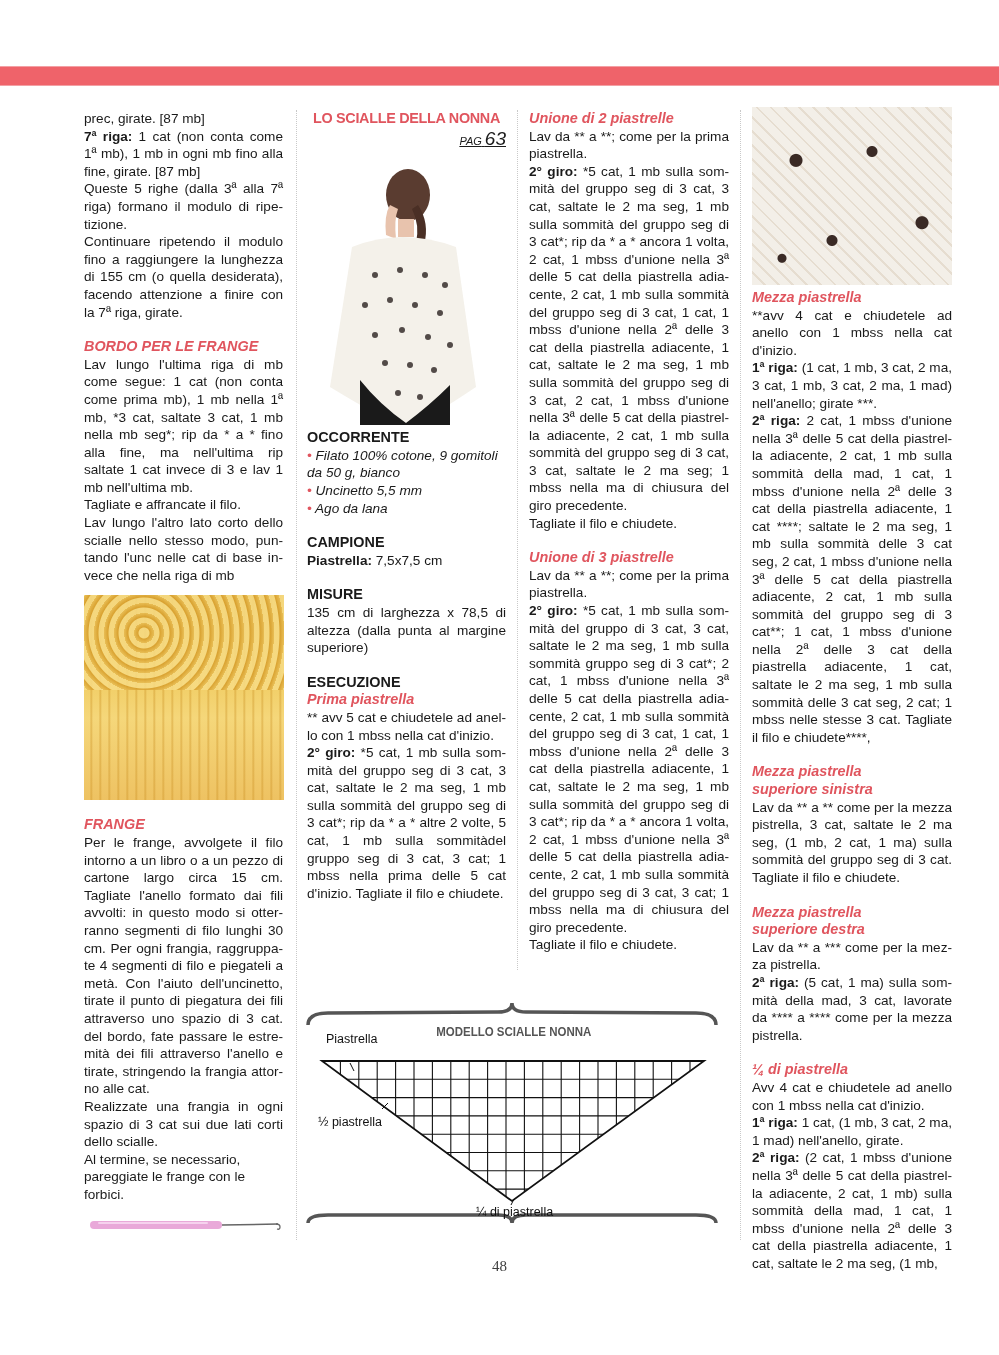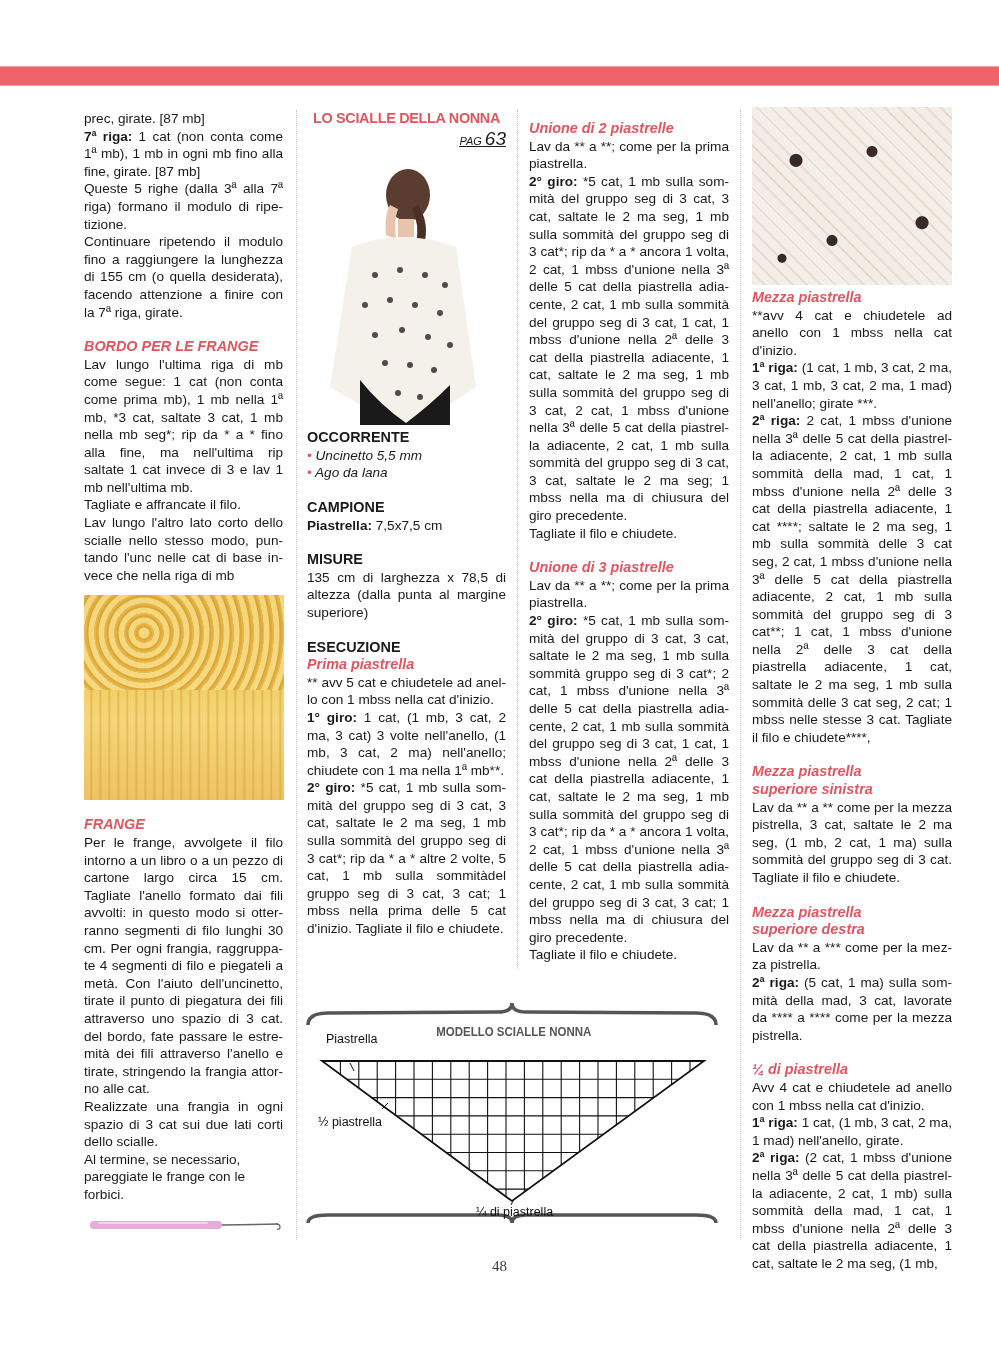--- a/index.html
+++ b/index.html
@@ -76,33 +76,33 @@
   <path d="M188 6 q4 0 4 3 q0 3 -3 2" stroke="#666" stroke-width="1.3" fill="none"></path>
 </svg>
 
 <div class="vrule" style="left:296px; height:1130px;"></div>
 
 <div class="col col2">
   <p class="pattern-title">LO SCIALLE DELLA NONNA</p>
   <p class="pag"><span>PAG</span> <span class="num">63</span></p>
   <div style="height:279px"></div>
   <p class="blk-title">OCCORRENTE</p>
+  <p class="it" style="text-align:left"><span class="bullet">• </span><span>Filato 100% cotone, 9 gomi­toli da 50 g, bianco</span></p>
   <p class="it"><span class="bullet">• </span><span>Uncinetto 5,5 mm</span></p>
   <p class="it"><span class="bullet">• </span><span>Ago da lana</span></p>
   <div class="gap"></div>
   <p class="blk-title">CAMPIONE</p>
   <p><b>Piastrella:</b><span> 7,5x7,5 cm</span></p>
   <div class="gap"></div>
   <p class="blk-title">MISURE</p>
   <p style="text-align:justify">135 cm di larghezza x 78,5 di altezza (dalla punta al margine superiore)</p>
   <div class="gap"></div>
   <p class="blk-title">ESECUZIONE</p>
   <p class="sec-title">Prima piastrella</p>
   <p>** avv 5 cat e chiudetele ad anel­lo con 1 mbss nella cat d'inizio.</p>
-  <p><b>1° giro:</b><span> 1 cat, (1 mb, 3 cat, 2 ma, 3 cat) 3 volte nell'anello, (1 mb, 3 cat, 2 ma) nell'anello; chiu­dete con 1 ma nella 1ª mb**.</span></p>
   <p><b>2° giro:</b><span> *5 cat, 1 mb sulla som­mità del gruppo seg di 3 cat, 3 cat, saltate le 2 ma seg, 1 mb sulla sommità del gruppo seg di 3 cat*; rip da * a * altre 2 vol­te, 5 cat, 1 mb sulla sommità­del gruppo seg di 3 cat, 3 cat; 1 mbss nella prima delle 5 cat d'inizio. Tagliate il filo e chiudete.</span></p>
 </div>
 
 <svg class="photo photo-shawl" viewBox="0 0 150 260">
   <rect width="150" height="260" fill="#ffffff"></rect>
   <ellipse cx="78" cy="30" rx="22" ry="26" fill="#5a3c30"></ellipse>
   <path d="M88 40 q12 18 6 40 l-8 -2 q4 -18 -4 -34z" fill="#4a2f25"></path>
   <path d="M60 40 q-6 10 -4 30 l10 4 q-2 -20 2 -30z" fill="#e8c3ad"></path>
   <rect x="68" y="54" width="16" height="18" fill="#e8c3ad"></rect>
   <path d="M22 82 q50 -20 104 0 l20 140 q-60 40 -70 40 q-10 0 -76 -40z" fill="#f4f1ea"></path>
@@ -123,21 +123,21 @@
       <circle cx="80" cy="200" r="3"></circle>
       <circle cx="104" cy="205" r="3"></circle>
     <circle cx="68" cy="228" r="3"></circle>
       <circle cx="90" cy="232" r="3"></circle>
   </g>
   <path d="M30 215 l0 45 l90 0 l0 -40 q-20 20 -44 38 q-26 -18 -46 -43z" fill="#1a1a1a"></path>
 </svg>
 
 <div class="vrule" style="left:517px; height:860px;"></div>
 
-<div class="col col3" style="top:120px">
+<div class="col col3" style="top:110px">
   <p class="sec-title">Unione di 2 piastrelle</p>
   <p>Lav da ** a **; come per la prima piastrella.</p>
   <p><b>2° giro:</b><span> *5 cat, 1 mb sulla som­mità del gruppo seg di 3 cat, 3 cat, saltate le 2 ma seg, 1 mb sulla sommità del gruppo seg di 3 cat*; rip da * a * ancora 1 volta, 2 cat, 1 mbss d'unione nella 3ª delle 5 cat della piastrella adia­cente, 2 cat, 1 mb sulla sommità del gruppo seg di 3 cat, 1 cat, 1 mbss d'unione nella 2ª delle 3 cat della piastrella adiacente, 1 cat, saltate le 2 ma seg, 1 mb sulla sommità del gruppo seg di 3 cat, 2 cat, 1 mbss d'unione nella 3ª delle 5 cat della piastrel­la adiacente, 2 cat, 1 mb sulla sommità del gruppo seg di 3 cat, 3 cat, saltate le 2 ma seg; 1 mbss nella ma di chiusura del giro precedente.</span></p>
   <p>Tagliate il filo e chiudete.</p>
   <div class="gap"></div>
   <p class="sec-title">Unione di 3 piastrelle</p>
   <p>Lav da ** a **; come per la prima piastrella.</p>
   <p><b>2° giro:</b><span> *5 cat, 1 mb sulla som­mità del gruppo di 3 cat, 3 cat, saltate le 2 ma seg, 1 mb sulla sommità gruppo seg di 3 cat*; 2 cat, 1 mbss d'unione nella 3ª delle 5 cat della piastrella adia­cente, 2 cat, 1 mb sulla sommità del gruppo seg di 3 cat, 1 cat, 1 mbss d'unione nella 2ª delle 3 cat della piastrella adiacente, 1 cat, saltate le 2 ma seg, 1 mb sulla sommità del gruppo seg di 3 cat*; rip da * a * ancora 1 volta, 2 cat, 1 mbss d'unione nella 3ª delle 5 cat della piastrella adia­cente, 2 cat, 1 mb sulla sommità del gruppo seg di 3 cat, 3 cat; 1 mbss nella ma di chiusura del giro precedente.</span></p>
   <p>Tagliate il filo e chiudete.</p>
 </div>

